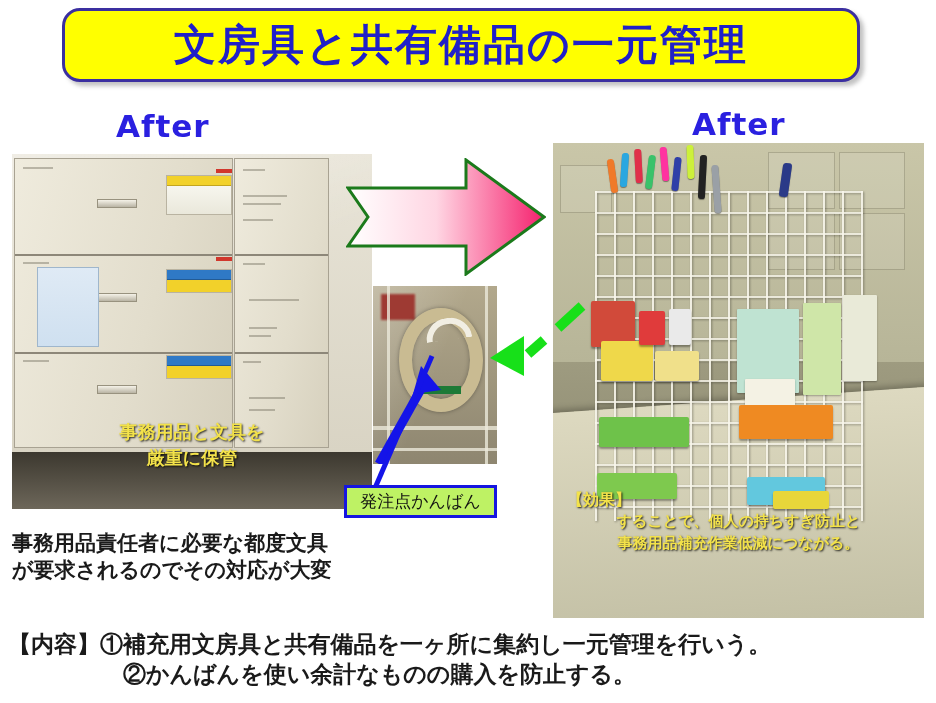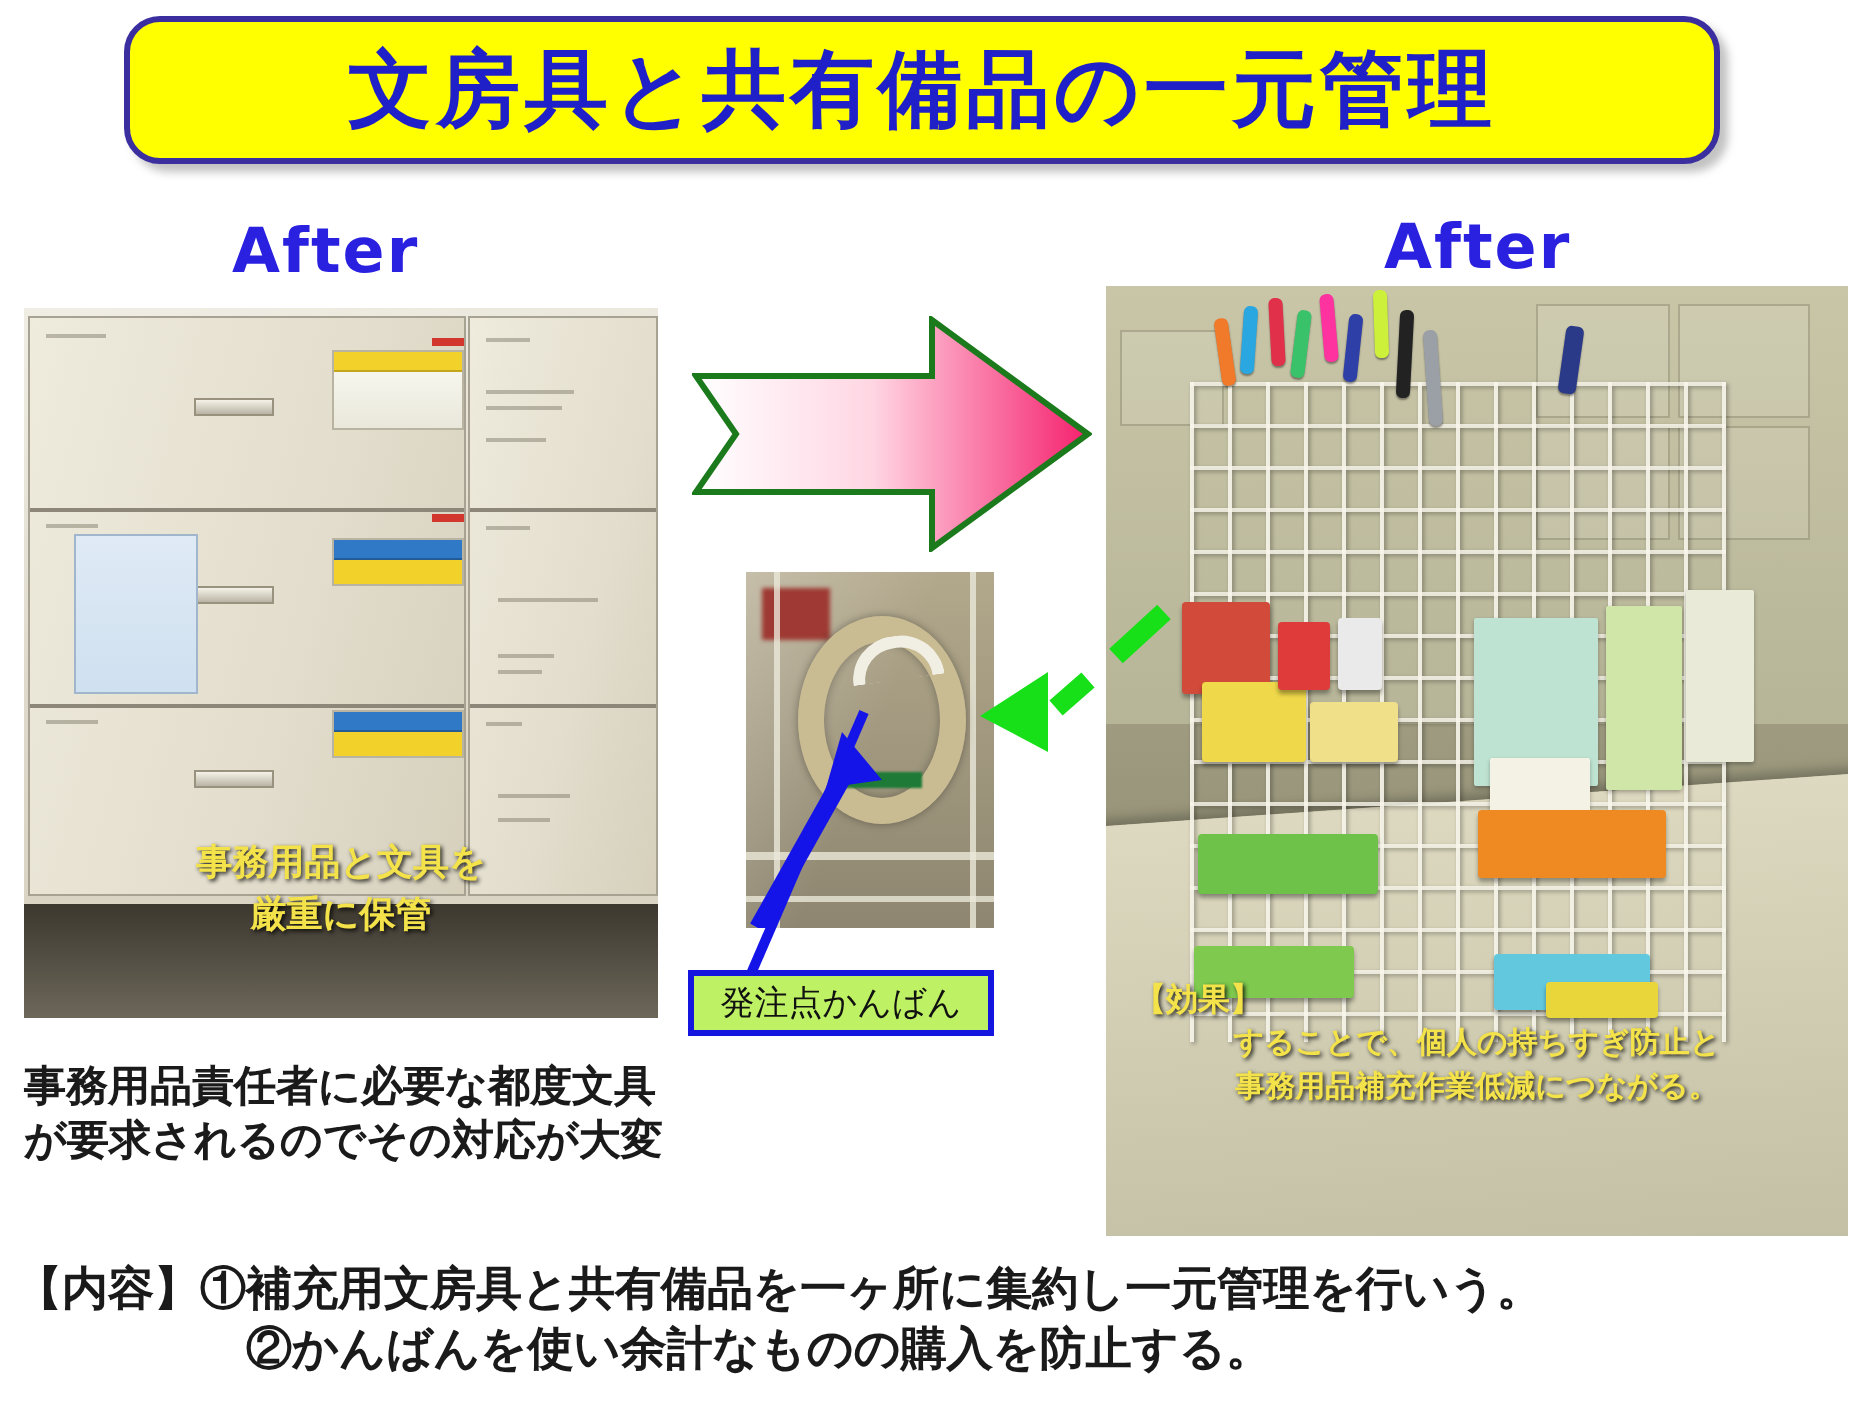--- a/index.html
+++ b/index.html
@@ -52,21 +52,21 @@
     white-space: nowrap;
   }
   #before-heading { left: 116px; top: 108px; }
   #after-heading  { left: 692px; top: 106px; }
 
   
   #before-photo {
     position: absolute;
     left: 12px;
     top: 154px;
-    width: 317px;
+    width: 360px;
     height: 355px;
     overflow: hidden;
     background: #6a6358;
   }
   .bp-wall {
     position: absolute; left: 0; top: 0; width: 100%; height: 84%;
     background:
       linear-gradient(160deg, rgba(255,255,255,0.35) 0%, rgba(255,255,255,0) 45%),
       linear-gradient(#e8e4d7, #d9d4c4);
   }

